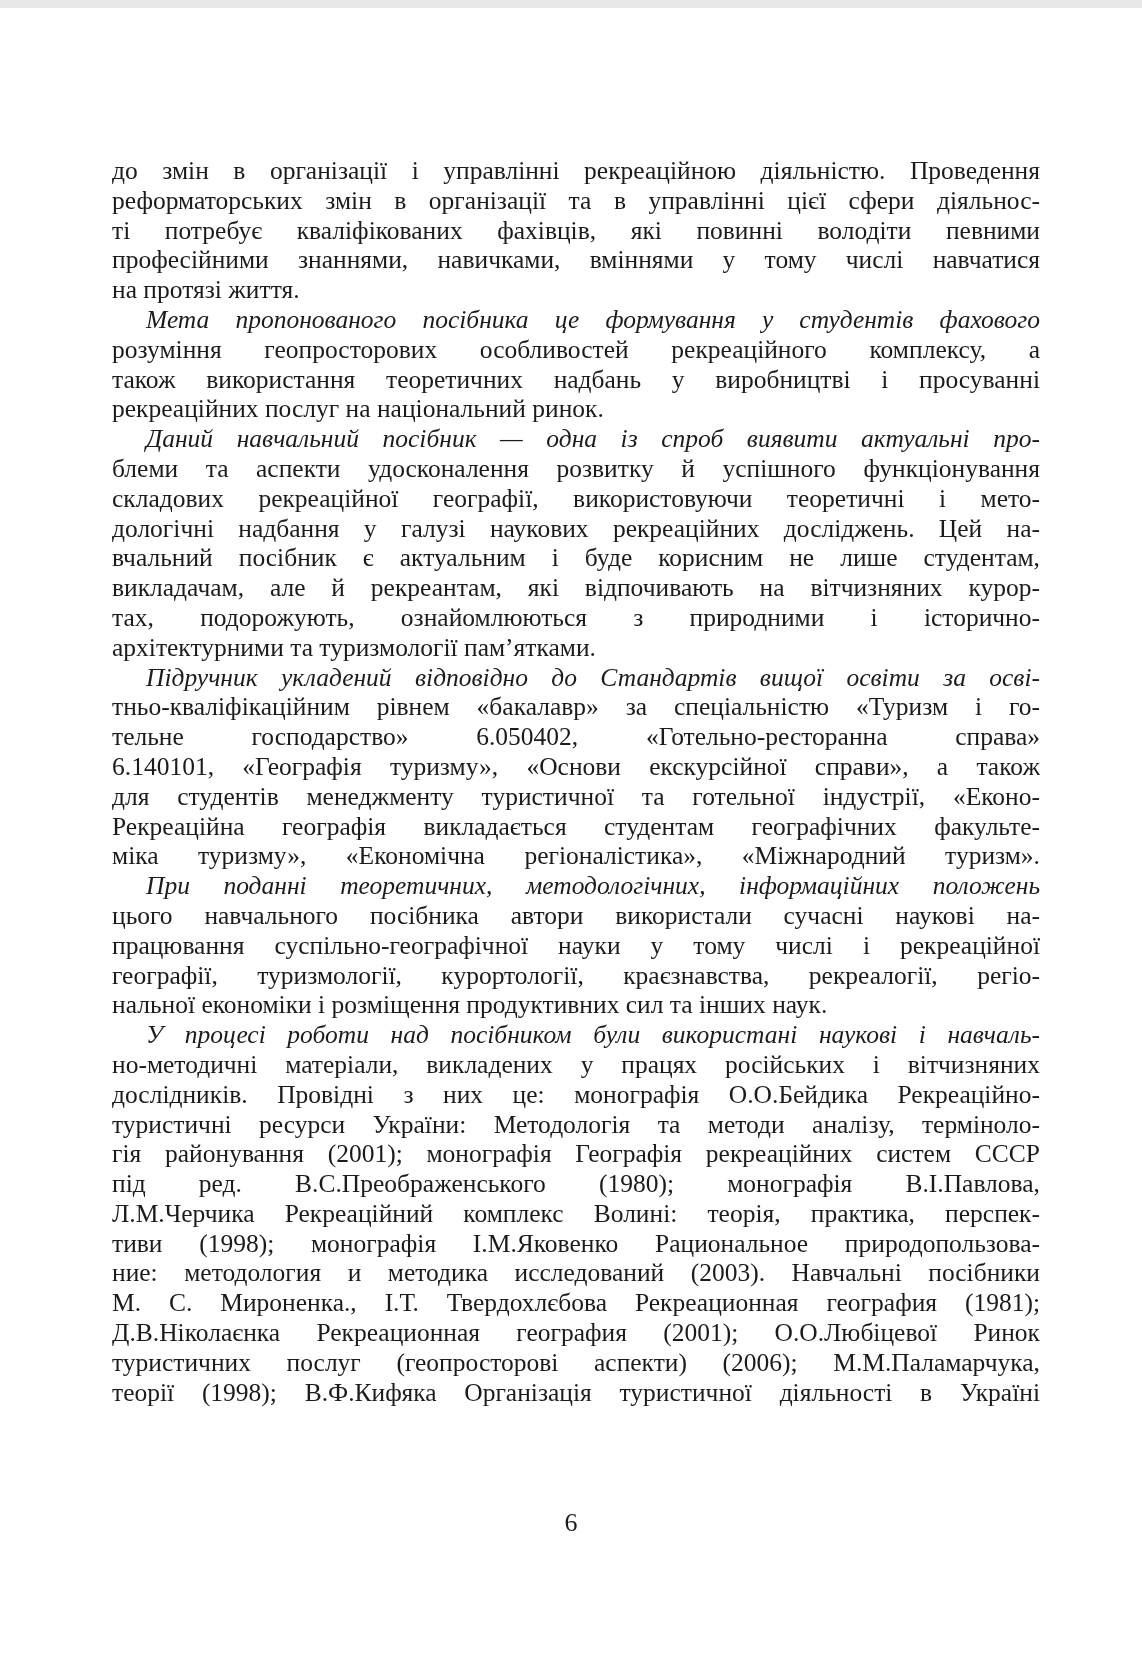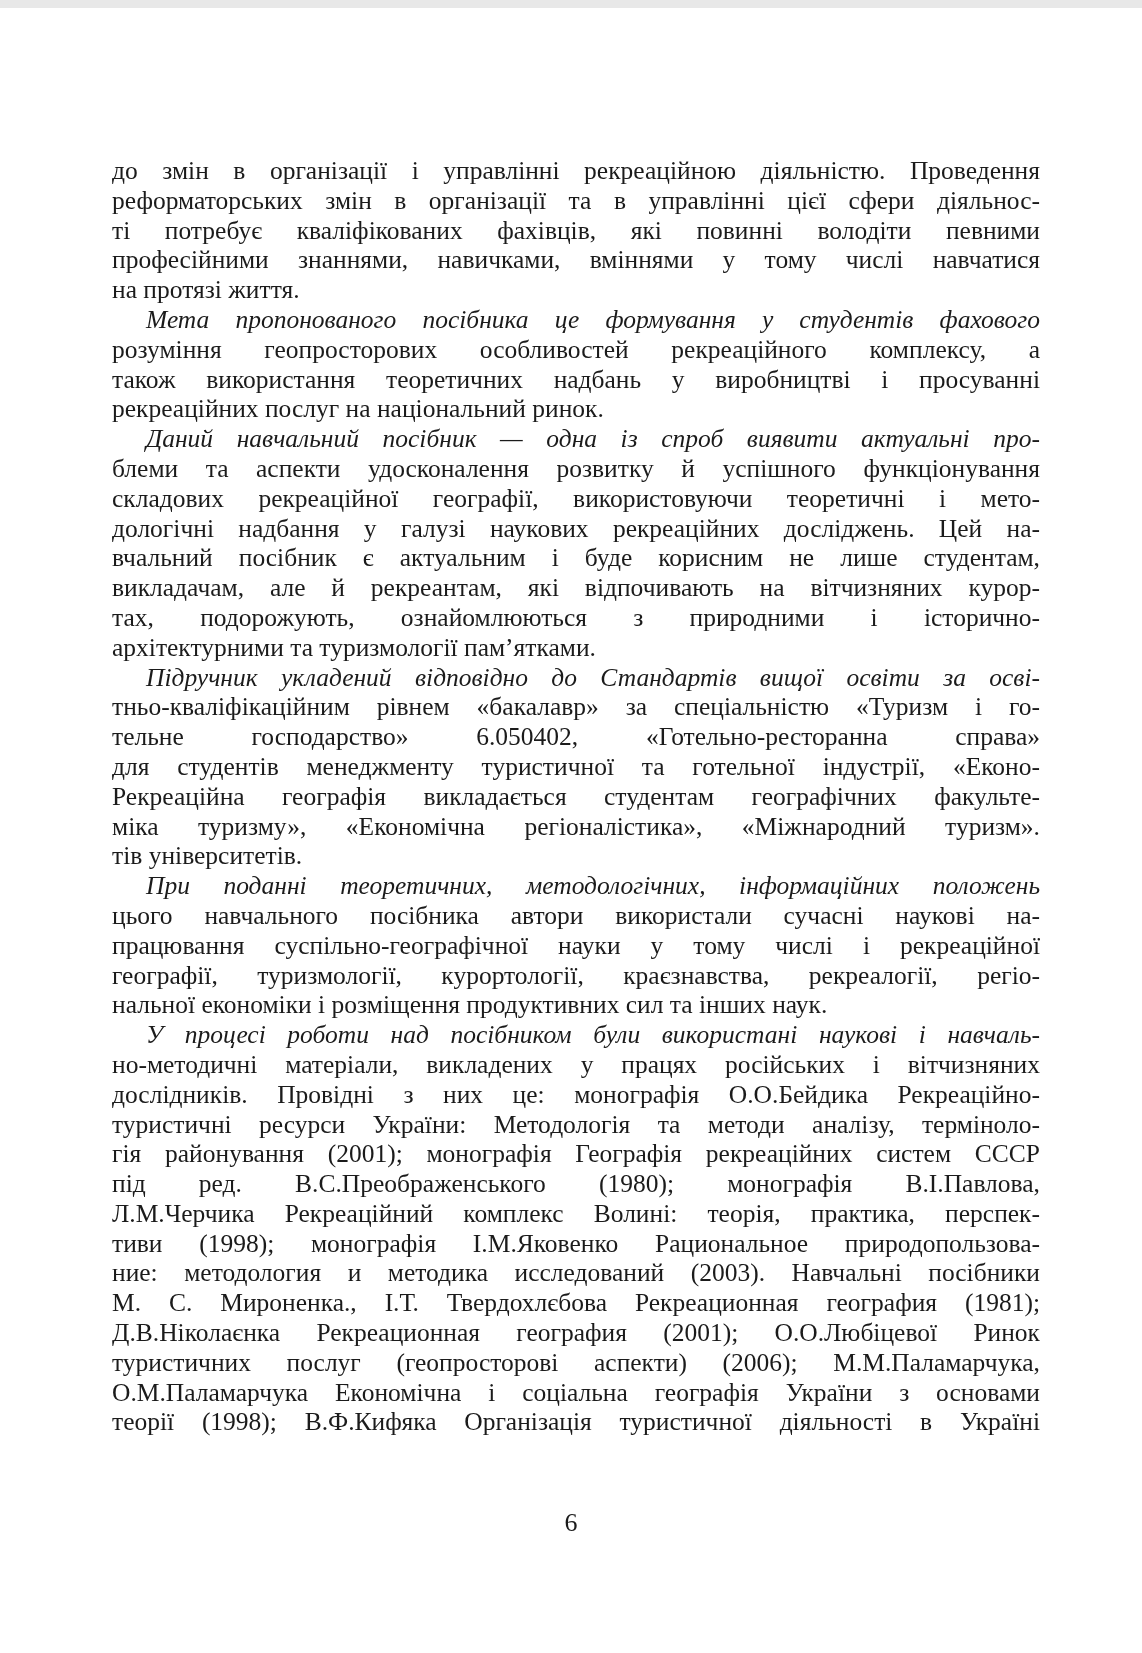--- a/index.html
+++ b/index.html
@@ -80,24 +80,24 @@
         <div class="line">дологічні надбання у галузі наукових рекреаційних досліджень. Цей на-</div>
         <div class="line">вчальний посібник є актуальним і буде корисним не лише студентам,</div>
         <div class="line">викладачам, але й рекреантам, які відпочивають на вітчизняних курор-</div>
         <div class="line">тах, подорожують, ознайомлюються з природними і історично-</div>
         <div class="line line-last">архітектурними та туризмології пам’ятками.</div>
       </div>
       <div class="paragraph">
         <div class="line line-indent">Підручник укладений відповідно до Стандартів вищої освіти за осві-</div>
         <div class="line">тньо-кваліфікаційним рівнем «бакалавр» за спеціальністю «Туризм і го-</div>
         <div class="line">тельне господарство» 6.050402, «Готельно-ресторанна справа»</div>
+        <div class="line">6.140101, «Географія туризму», «Основи екскурсійної справи», а також</div>
         <div class="line">для студентів менеджменту туристичної та готельної індустрії, «Еконо-</div>
         <div class="line">Рекреаційна географія викладається студентам географічних факульте-</div>
         <div class="line">міка туризму», «Економічна регіоналістика», «Міжнародний туризм».</div>
-        <div class="line line-last">тів університетів.</div>
       </div>
       <div class="paragraph">
         <div class="line line-indent">При поданні теоретичних, методологічних, інформаційних положень</div>
         <div class="line">цього навчального посібника автори використали сучасні наукові на-</div>
         <div class="line">працювання суспільно-географічної науки у тому числі і рекреаційної</div>
         <div class="line">географії, туризмології, курортології, краєзнавства, рекреалогії, регіо-</div>
         <div class="line line-last">нальної економіки і розміщення продуктивних сил та інших наук.</div>
       </div>
       <div class="paragraph">
         <div class="line line-indent">У процесі роботи над посібником були використані наукові і навчаль-</div>
@@ -105,20 +105,19 @@
         <div class="line">дослідників. Провідні з них це: монографія О.О.Бейдика Рекреаційно-</div>
         <div class="line">туристичні ресурси України: Методологія та методи аналізу, терміноло-</div>
         <div class="line">гія районування (2001); монографія Географія рекреаційних систем СССР</div>
         <div class="line">під ред. В.С.Преображенського (1980); монографія В.І.Павлова,</div>
         <div class="line">Л.М.Черчика Рекреаційний комплекс Волині: теорія, практика, перспек-</div>
         <div class="line">тиви (1998); монографія І.М.Яковенко Рациональное природопользова-</div>
         <div class="line">ние: методология и методика исследований (2003). Навчальні посібники</div>
         <div class="line">М. С. Мироненка., І.Т. Твердохлєбова Рекреационная география (1981);</div>
         <div class="line">Д.В.Ніколаєнка Рекреационная география (2001); О.О.Любіцевої Ринок</div>
         <div class="line">туристичних послуг (геопросторові аспекти) (2006); М.М.Паламарчука,</div>
-        <div class="line">О.М.Паламарчука Економічна і соціальна географія України з основами</div>
         <div class="line">теорії (1998); В.Ф.Кифяка Організація туристичної діяльності в Україні</div>
       </div>
     </div>
   <div class="page-footer">
     <span>6</span>
   </div>
 </div>
 
 </body></html>

